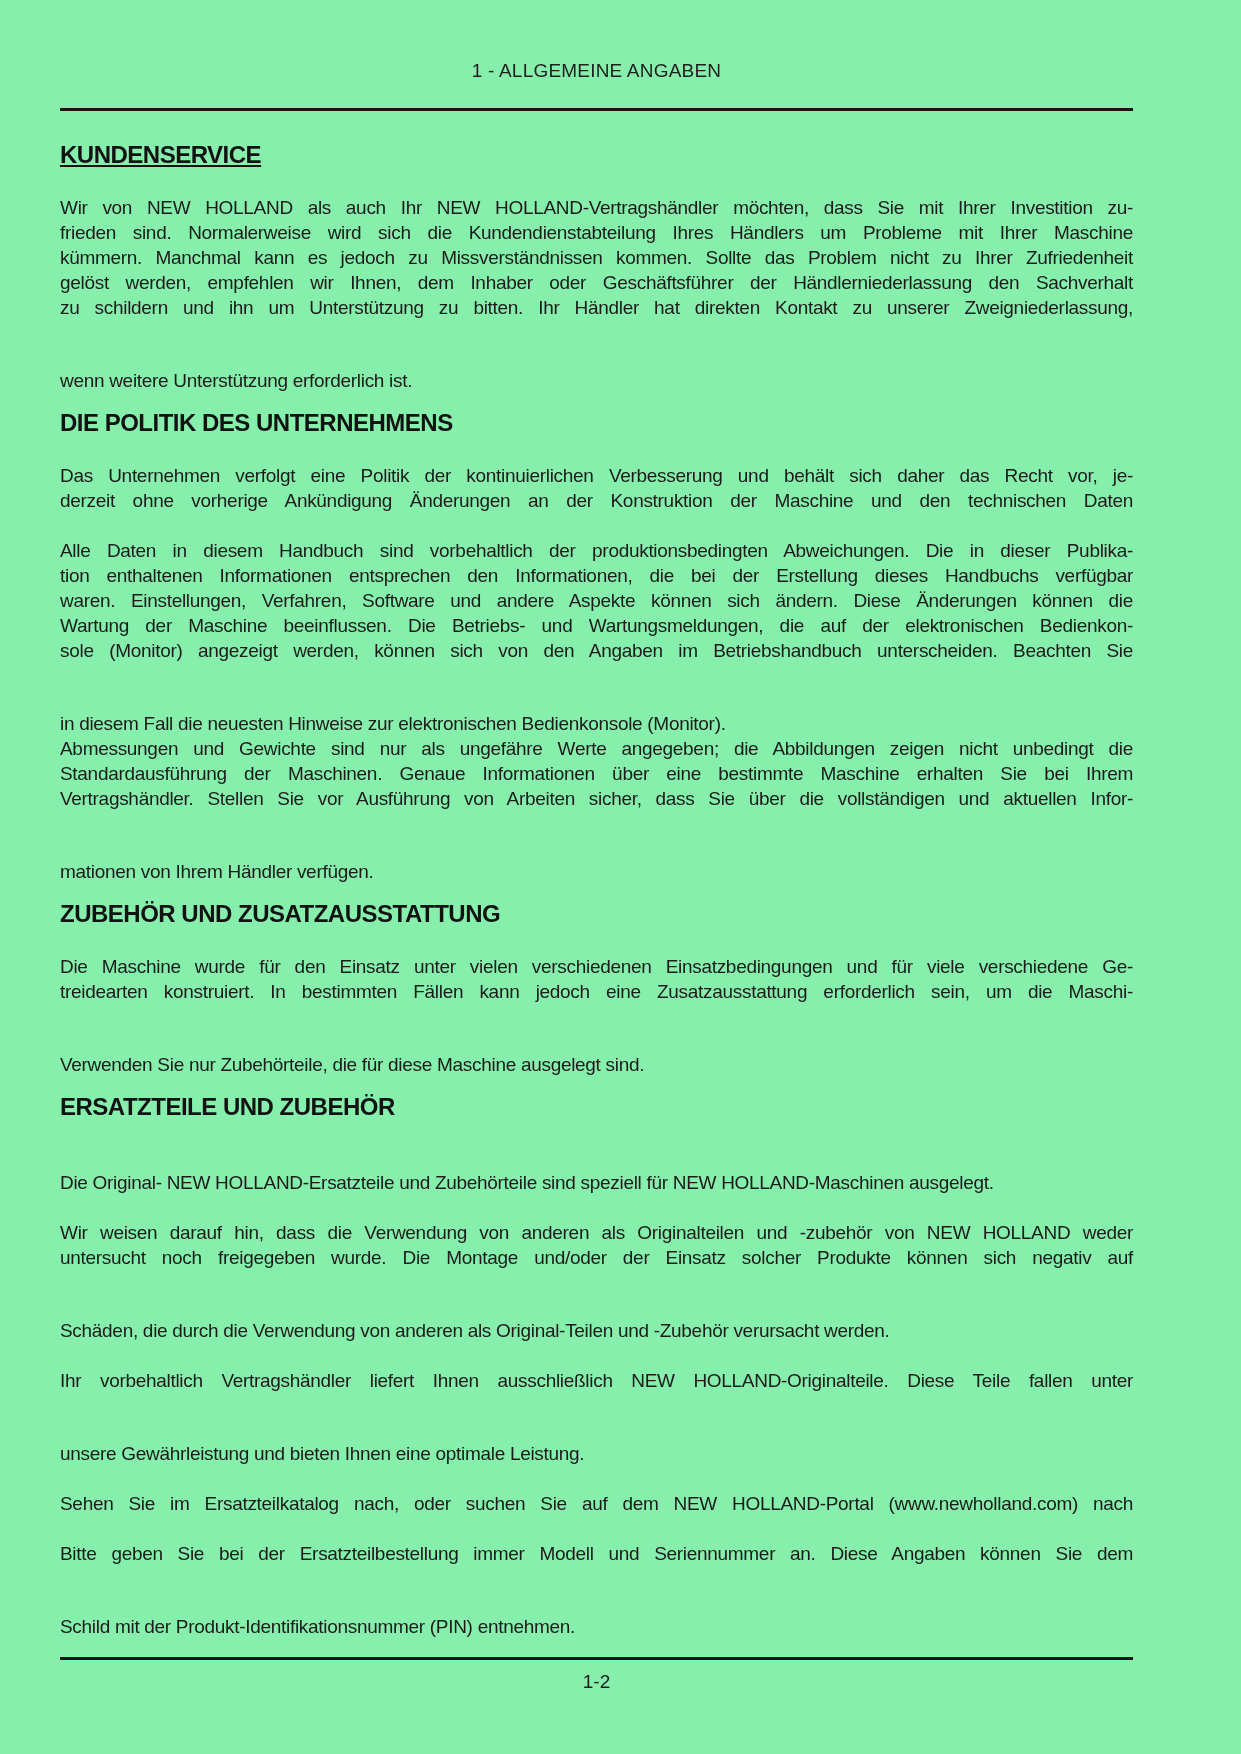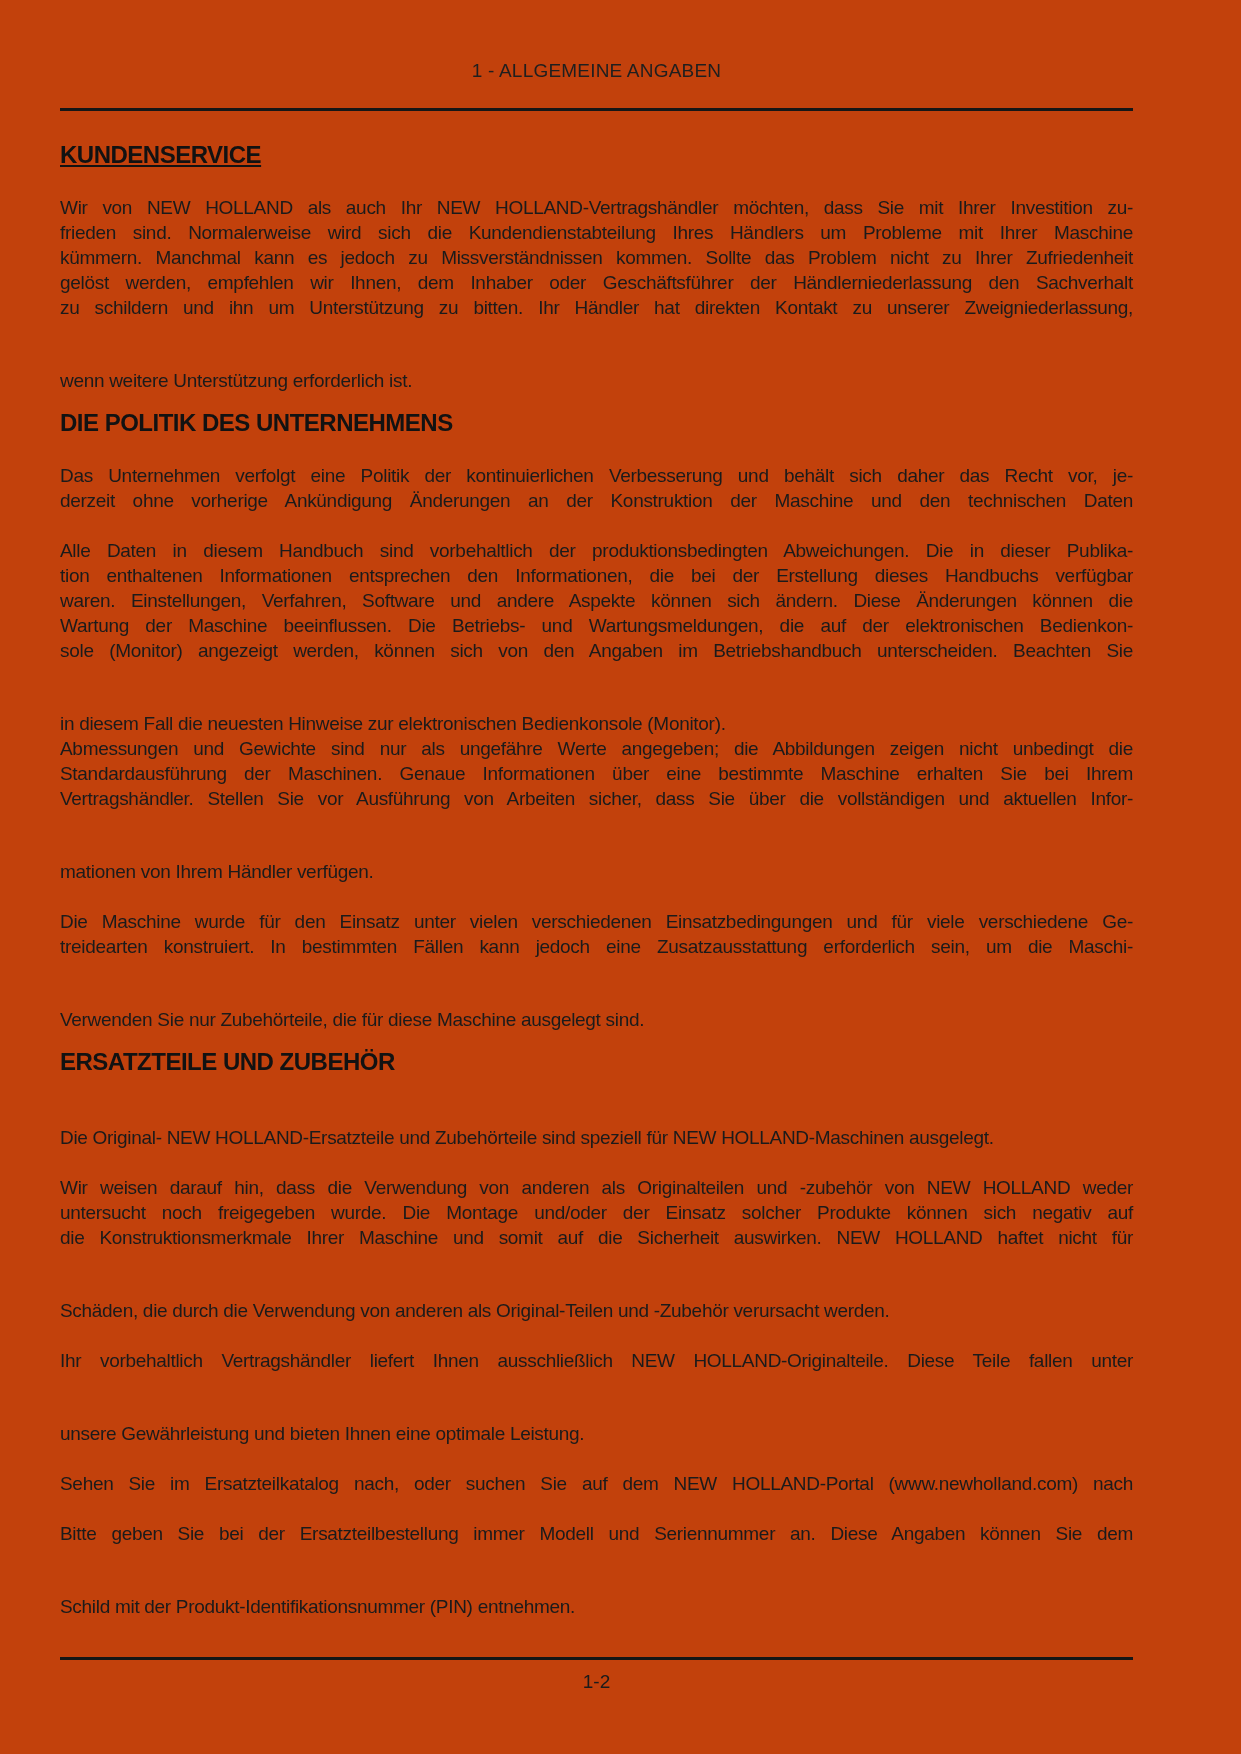--- a/index.html
+++ b/index.html
@@ -2,21 +2,21 @@
 <html lang="de"><head>
 <meta charset="utf-8">
 <title>1 - ALLGEMEINE ANGABEN</title>
 <style>
   html, body { margin: 0; padding: 0; background: #e8e8e8; }
   .page {
     position: relative;
     width: 1241px;
     height: 1754px;
     margin: 0 auto;
-    background: #c2410c;
+    background: #86efac;
     overflow: hidden;
     font-family: "Liberation Sans", "DejaVu Sans", sans-serif;
     color: #1b1b1b;
   }
   .content-col {
     margin-left: 60px;
     width: 1073px;
   }
   .chapter {
     padding-top: 58px;
@@ -105,35 +105,35 @@
           <span class="line last">in diesem Fall die neuesten Hinweise zur elektronischen Bedienkonsole (Monitor).</span>
         </p>
         <p class="para tight">
           <span class="line">Abmessungen und Gewichte sind nur als ungefähre Werte angegeben; die Abbildungen zeigen nicht unbedingt die</span>
           <span class="line">Standardausführung der Maschinen. Genaue Informationen über eine bestimmte Maschine erhalten Sie bei Ihrem</span>
           <span class="line">Vertragshändler. Stellen Sie vor Ausführung von Arbeiten sicher, dass Sie über die vollständigen und aktuellen Infor-</span>
           <span class="line last">mationen von Ihrem Händler verfügen.</span>
         </p>
       </section>
       <section class="doc-section">
+        <h2>ZUBEHÖR UND ZUSATZAUSSTATTUNG</h2>
         <p class="para">
           <span class="line">Die Maschine wurde für den Einsatz unter vielen verschiedenen Einsatzbedingungen und für viele verschiedene Ge-</span>
           <span class="line">treidearten konstruiert. In bestimmten Fällen kann jedoch eine Zusatzausstattung erforderlich sein, um die Maschi-</span>
           <span class="line last">Verwenden Sie nur Zubehörteile, die für diese Maschine ausgelegt sind.</span>
         </p>
       </section>
       <section class="doc-section">
         <h2>ERSATZTEILE UND ZUBEHÖR</h2>
         <p class="para">
           <span class="line last">Die Original- NEW HOLLAND-Ersatzteile und Zubehörteile sind speziell für NEW HOLLAND-Maschinen ausgelegt.</span>
         </p>
         <p class="para">
           <span class="line">Wir weisen darauf hin, dass die Verwendung von anderen als Originalteilen und -zubehör von NEW HOLLAND weder</span>
           <span class="line">untersucht noch freigegeben wurde. Die Montage und/oder der Einsatz solcher Produkte können sich negativ auf</span>
-          <span class="line">die Konstruktionsmerkmale Ihrer Maschine und somit auf die Sicherheit auswirken. NEW HOLLAND haftet nicht für</span>
           <span class="line last">Schäden, die durch die Verwendung von anderen als Original-Teilen und -Zubehör verursacht werden.</span>
         </p>
         <p class="para">
           <span class="line">Ihr vorbehaltlich Vertragshändler liefert Ihnen ausschließlich NEW HOLLAND-Originalteile. Diese Teile fallen unter</span>
           <span class="line last">unsere Gewährleistung und bieten Ihnen eine optimale Leistung.</span>
         </p>
         <p class="para">
           <span class="line">Sehen Sie im Ersatzteilkatalog nach, oder suchen Sie auf dem NEW HOLLAND-Portal (www.newholland.com) nach</span>
         </p>
         <p class="para">

